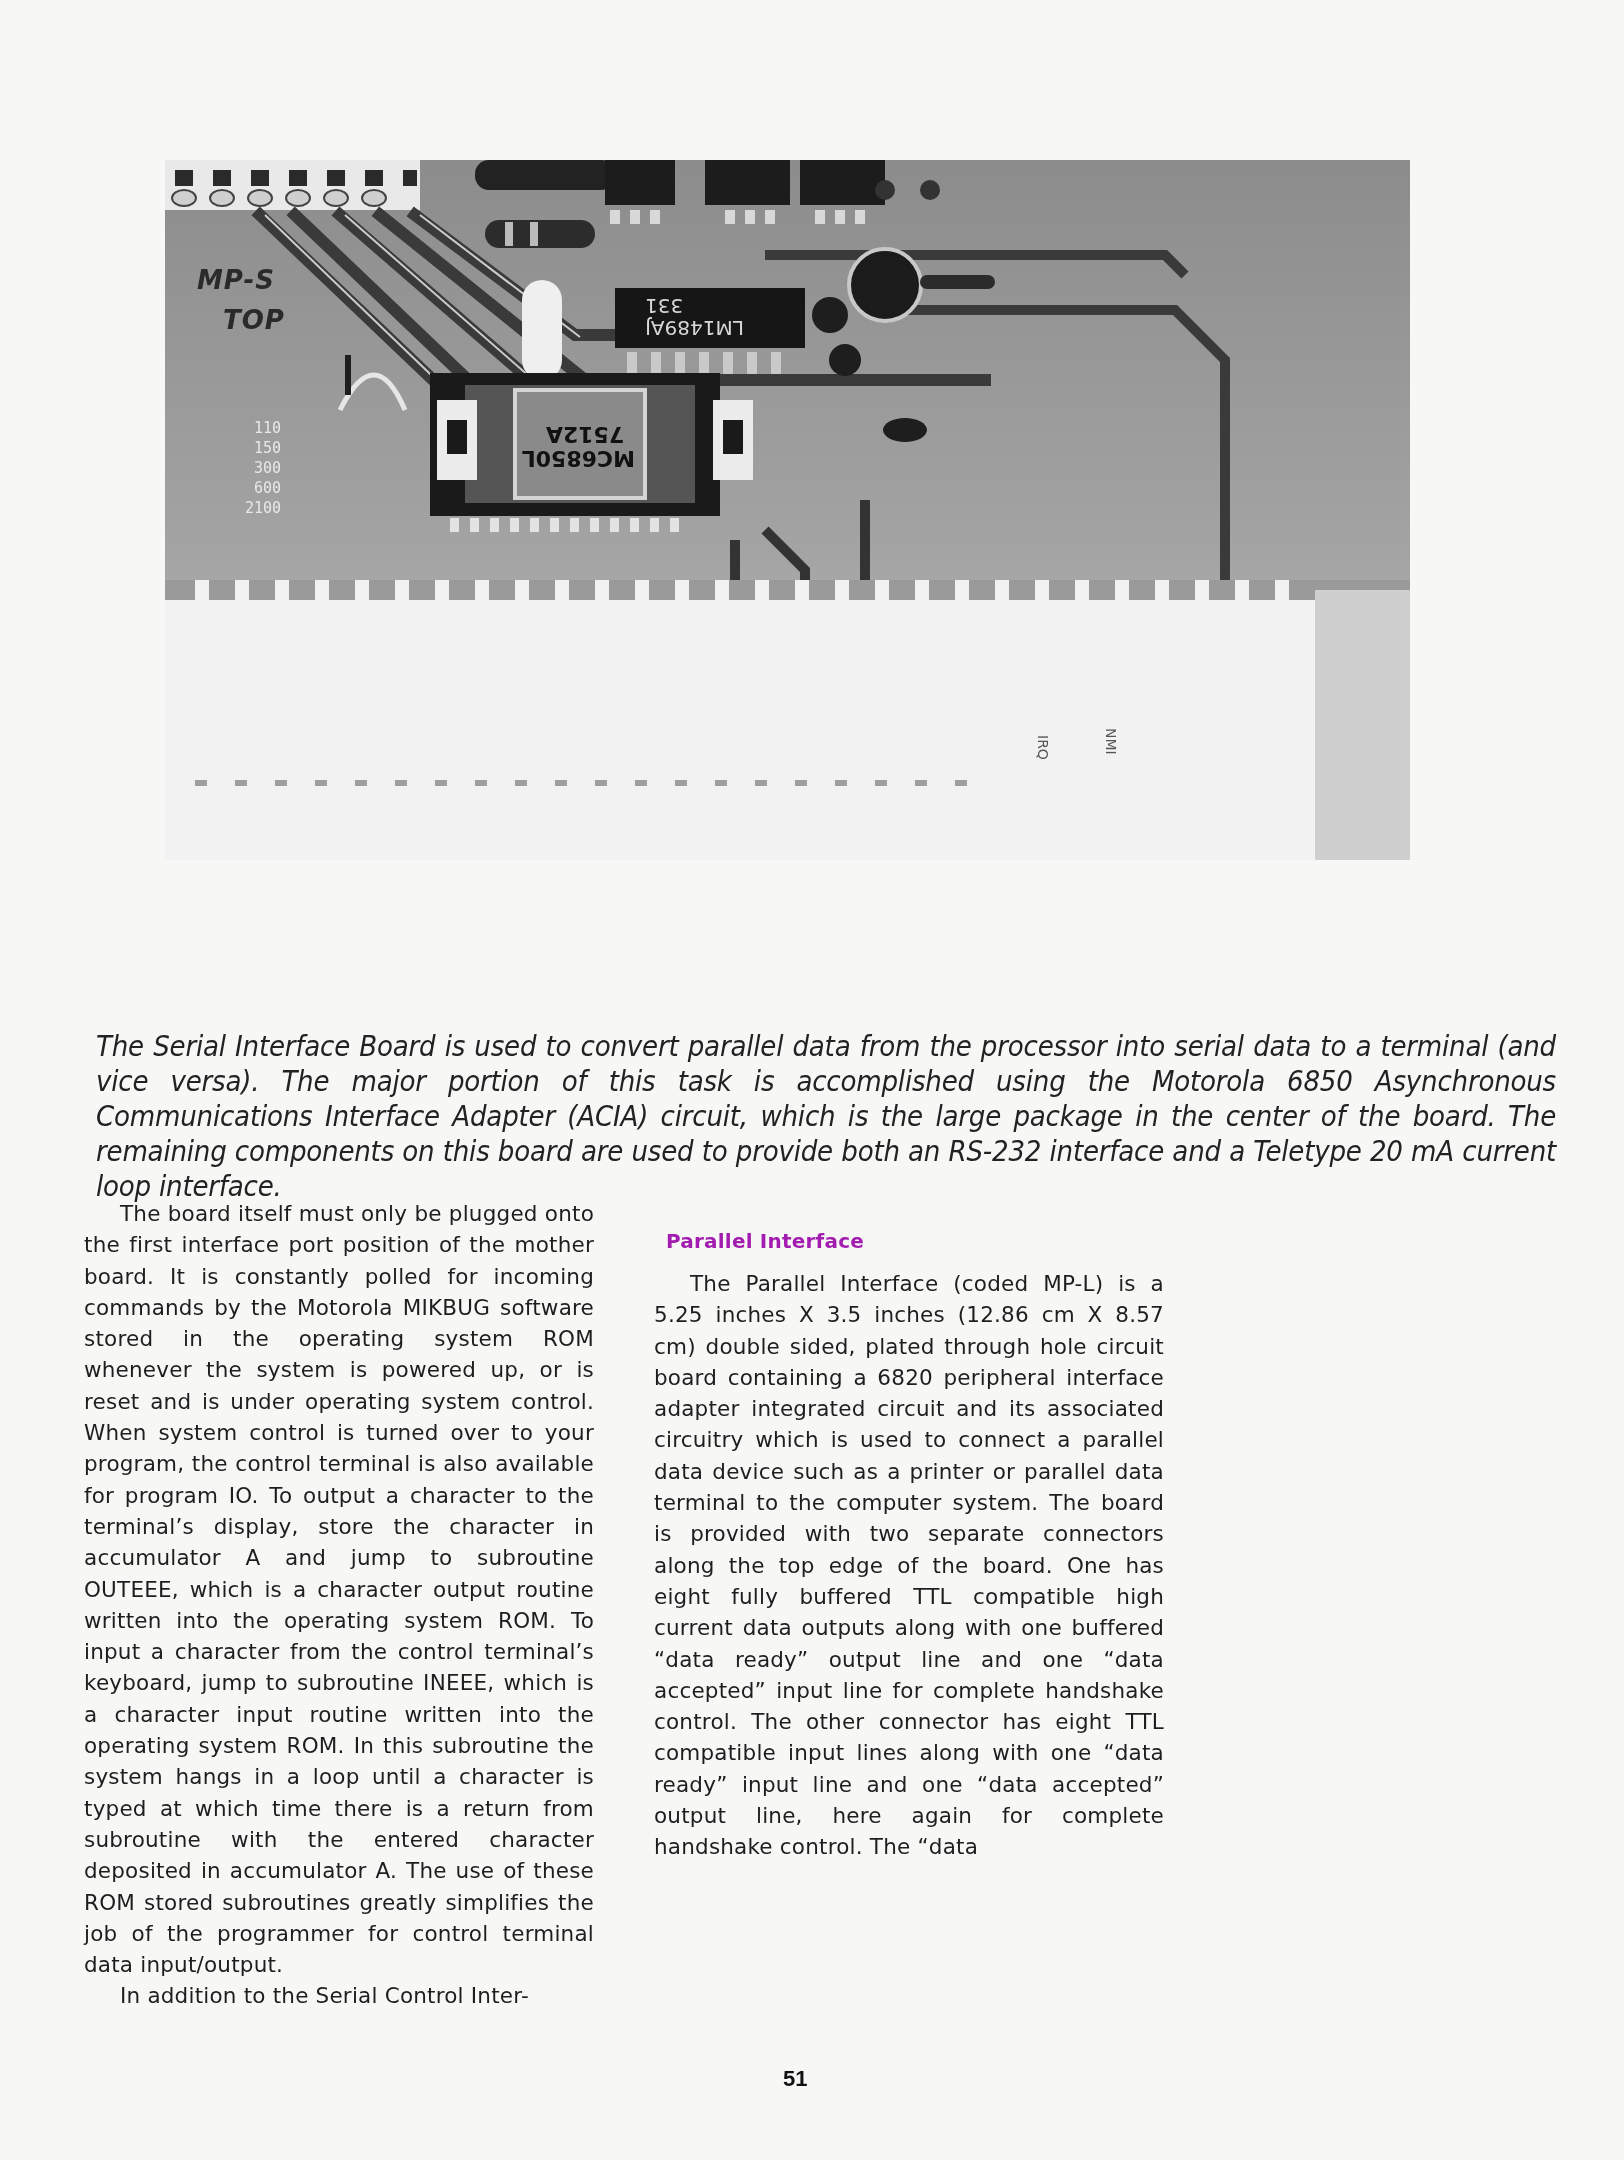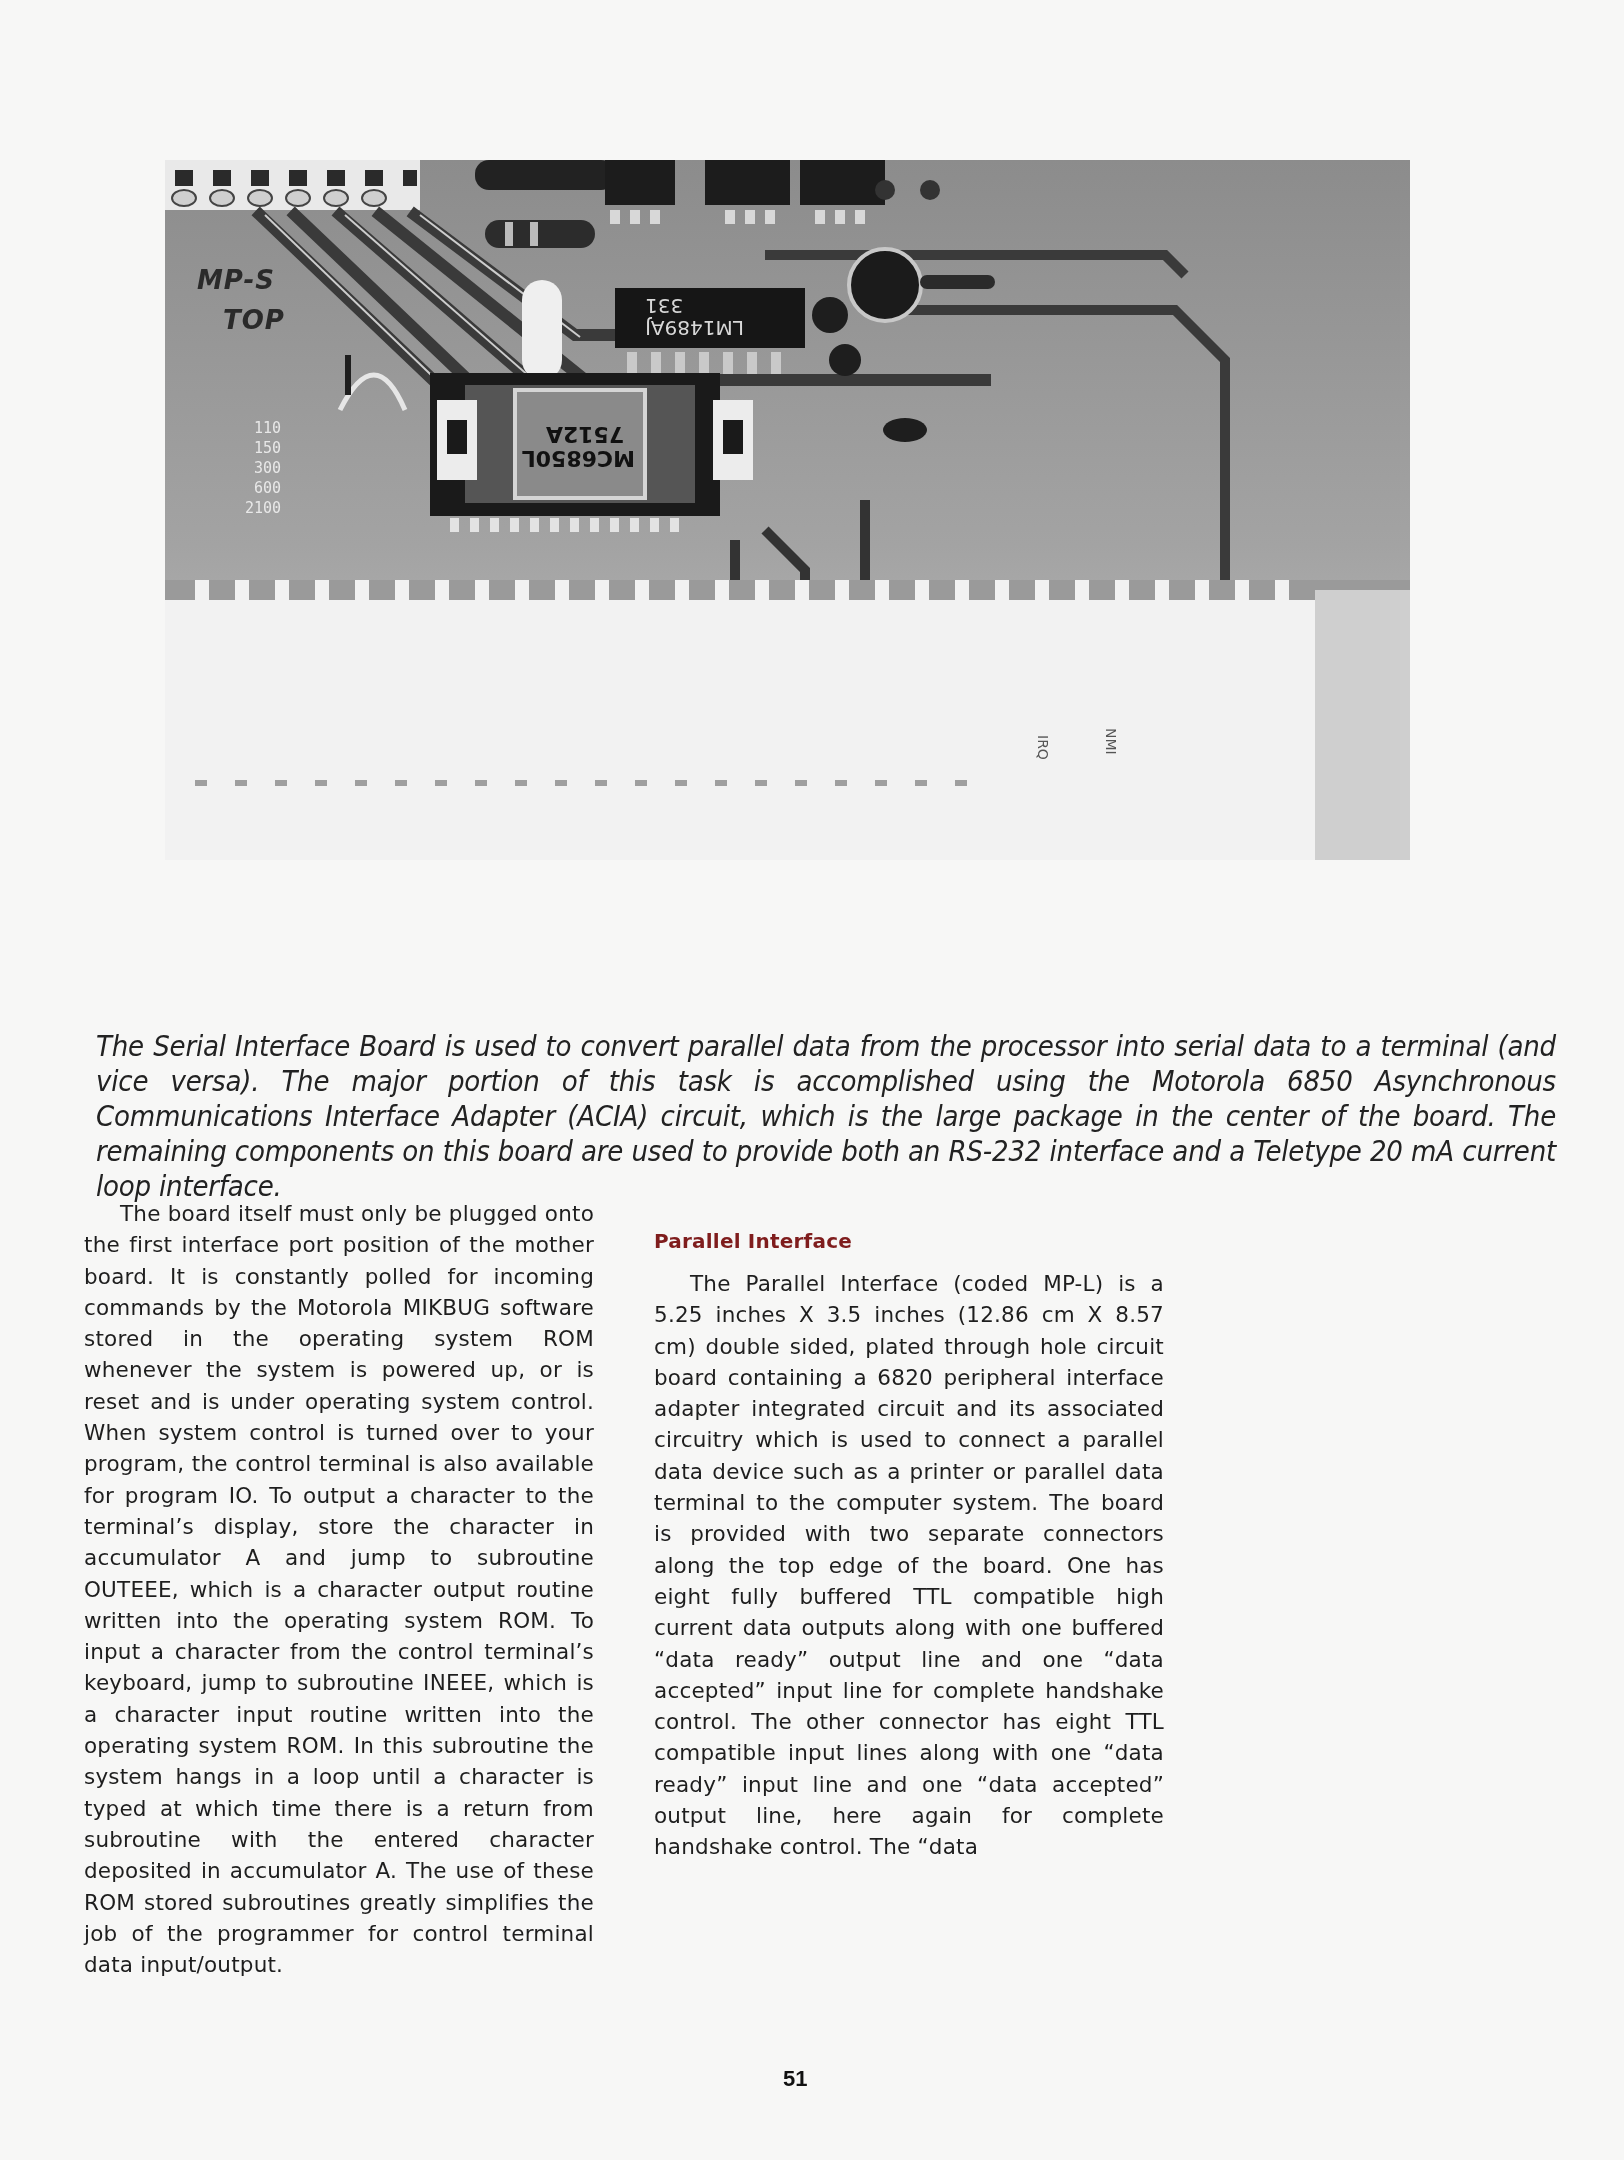--- a/index.html
+++ b/index.html
@@ -55,21 +55,21 @@
       font-family: "DejaVu Sans", sans-serif;
       font-size: 21.5px; line-height: 31.3px; color: #1e1e1e;
       text-align: justify; letter-spacing: 0.2px;
     }
     .col-left { left: 84px; }
     .col-right { left: 654px; }
     .col p { margin: 0; }
     .indent { text-indent: 36px; }
     .section-heading {
       font-family: "DejaVu Sans", sans-serif; font-weight: bold;
-      font-size: 20px; margin: 30px 0 14px 0; line-height: 26px; color:#7f1d1d;
+      font-size: 20px; margin: 30px 0 14px 12px; line-height: 26px; color:#a21caf;
     }
     .page-number {
       position: absolute; left: 783px; top: 2066px;
       font-family: "Liberation Sans", sans-serif; font-weight: bold;
       font-size: 22px; color: #111;
     }
   </style>
 </head>
 <body>
 
@@ -276,20 +276,21 @@
   </div>
 
   <div class="pin-label" style="left:870px; top:575px;">IRQ</div>
   <div class="pin-label" style="left:938px; top:568px;">NMI</div>
 </div>
 
 <p class="caption">The Serial Interface Board is used to convert parallel data from the processor into serial data to a terminal (and vice versa). The major portion of this task is accomplished using the Motorola 6850 Asynchronous Communications Interface Adapter (ACIA) circuit, which is the large package in the center of the board. The remaining components on this board are used to provide both an RS-232 interface and a Teletype 20 mA current loop interface.</p>
 
 <div class="col col-left">
   <p class="indent">The board itself must only be plugged onto the first interface port position of the mother board. It is constantly polled for incoming commands by the Motorola MIKBUG software stored in the operating system ROM whenever the system is powered up, or is reset and is under operating system control. When system control is turned over to your program, the control terminal is also available for program IO. To output a character to the terminal’s display, store the character in accumulator A and jump to subroutine OUTEEE, which is a character output routine written into the operating system ROM. To input a character from the control terminal’s keyboard, jump to subroutine INEEE, which is a character input routine written into the operating system ROM. In this subroutine the system hangs in a loop until a character is typed at which time there is a return from subroutine with the entered character deposited in accumulator A. The use of these ROM stored subroutines greatly simplifies the job of the programmer for control terminal data input/output.</p>
+  <p class="indent">In addition to the Serial Control Inter-</p>
 </div>
 
 <div class="col col-right">
   <div class="section-heading">Parallel Interface</div>
   <p class="indent">The Parallel Interface (coded MP-L) is a 5.25 inches X 3.5 inches (12.86 cm X 8.57 cm) double sided, plated through hole circuit board containing a 6820 peripheral interface adapter integrated circuit and its associated circuitry which is used to connect a parallel data device such as a printer or parallel data terminal to the computer system. The board is provided with two separate connectors along the top edge of the board. One has eight fully buffered TTL compatible high current data outputs along with one buffered “data ready” output line and one “data accepted” input line for complete handshake control. The other connector has eight TTL compatible input lines along with one “data ready” input line and one “data accepted” output line, here again for complete handshake control. The “data</p>
 </div>
 
 <div class="page-number">51</div>
 
 </body></html>

